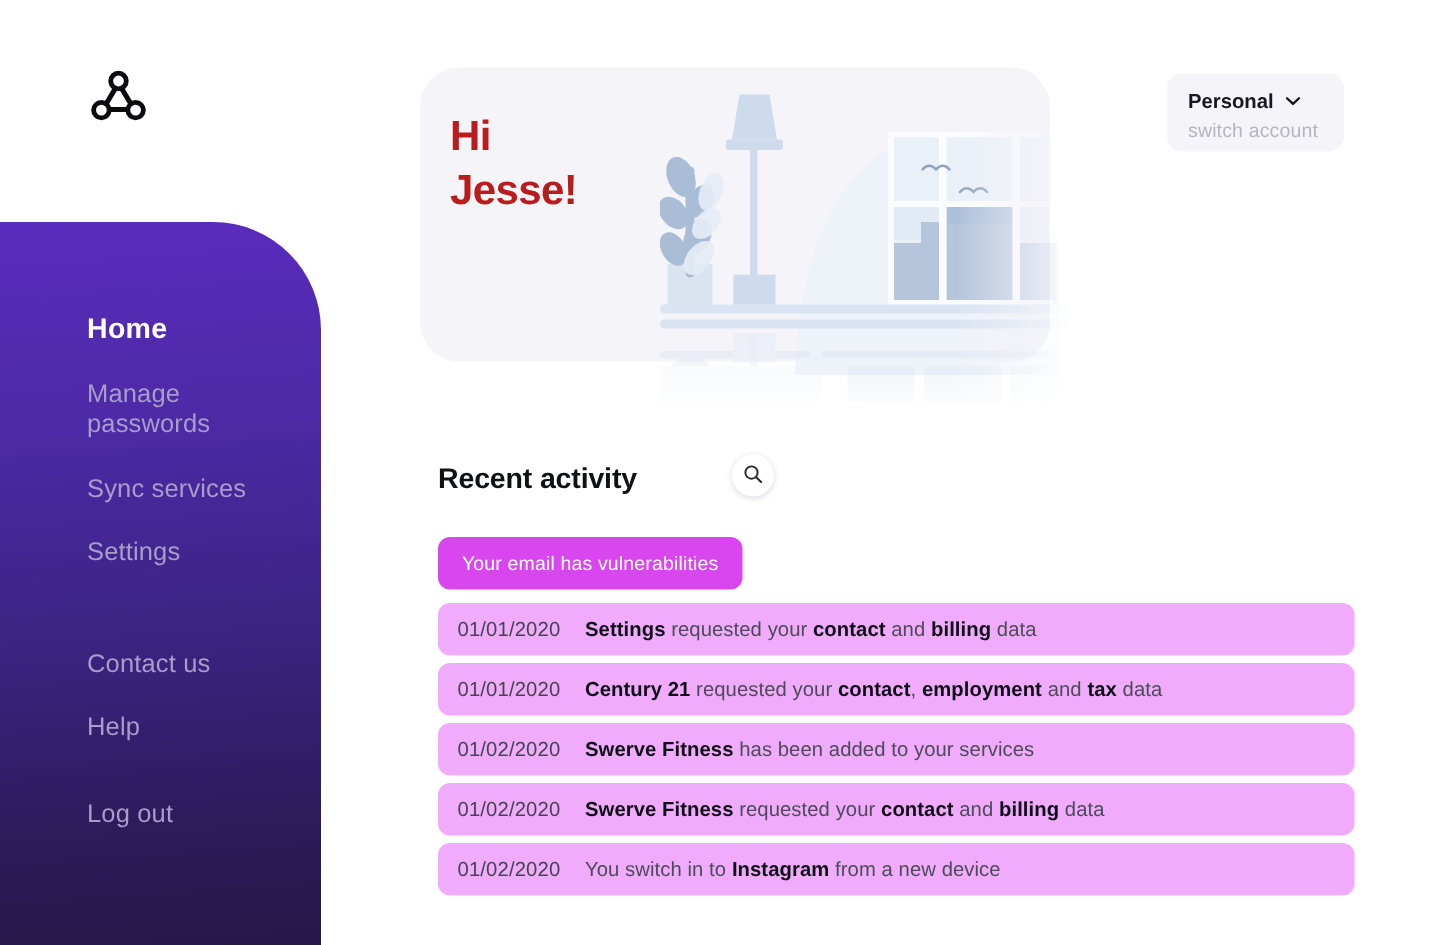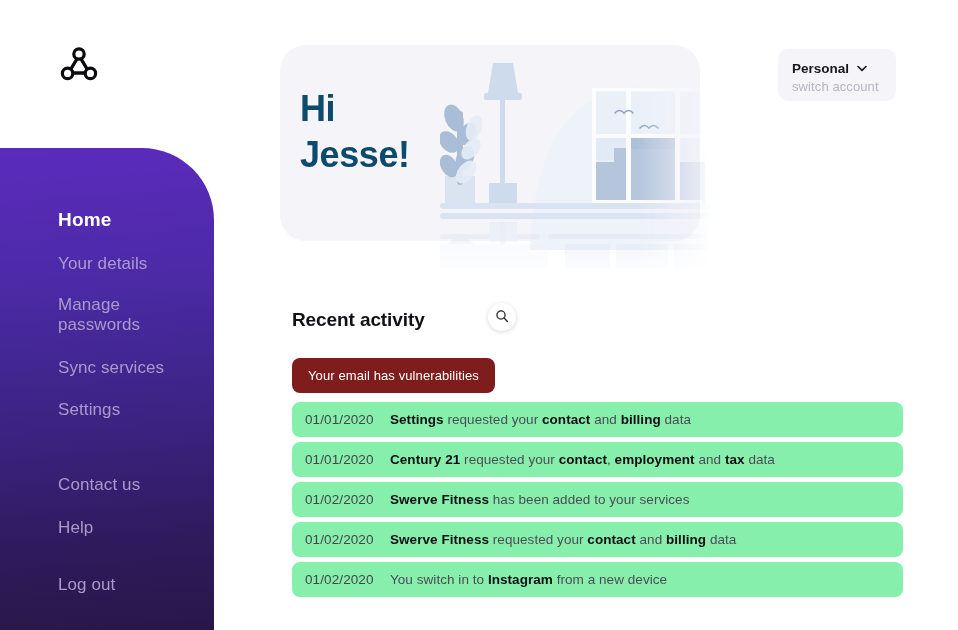--- a/index.html
+++ b/index.html
@@ -42,22 +42,22 @@
   
   .hero-wrap { position: absolute; left: 280px; top: 45px; width: 430px; height: 250px; }
   .hero-card {
     position: absolute; left: 0; top: 0;
     width: 420px; height: 196px;
     background: #f5f4f9;
     border-radius: 26px;
     overflow: visible;
   }
   .hero-greeting {
-    position: absolute; left: 20px; top: 41px;
-    font-size: 36px; font-weight: 700; color: #0c4a6e;
+    position: absolute; left: 20px; top: 28px;
+    font-size: 28px; font-weight: 700; color: #b91c1c;
     line-height: 1.28; letter-spacing: -0.4px;
   }
   .hero-art { position: absolute; left: 160px; top: 5px; width: 275px; height: 245px; pointer-events: none; }
 
   
   .account {
     position: absolute; right: 62px; top: 49px;
     width: 118px; height: 52px;
     background: #f5f4f9;
     border-radius: 10px;
@@ -76,31 +76,31 @@
     background: #ffffff; border: none;
     box-shadow: 0 1px 4px rgba(40,30,80,.18);
     margin-left: 63px; display: flex; align-items: center; justify-content: center;
     cursor: pointer; padding: 0;
   }
 
   
   .alert {
     position: absolute; left: 292px; top: 358px;
     height: 35px; padding: 0 16px;
-    background: #7f1d1d; color: #ffffff;
+    background: #d946ef; color: #ffffff;
     border-radius: 8px;
     display: flex; align-items: center;
     font-size: 13px; letter-spacing: .1px;
     cursor: pointer;
   }
 
   
   .rows { position: absolute; left: 292px; top: 402px; width: 611px; }
   .row {
-    height: 35px; background: #86efac; border-radius: 8px;
+    height: 35px; background: #f0abfc; border-radius: 8px;
     display: flex; align-items: center;
     margin-bottom: 5px;
     font-size: 13.5px; color: #4c4c57;
     cursor: pointer;
   }
   .row-date { width: 98px; padding-left: 13px; color: #44444f; flex: 0 0 auto; letter-spacing: .1px; }
   .row-text { color: #4c4c57; letter-spacing: .05px; }
   .row-text b { color: #0e0e15; font-weight: 700; }
 </style>
 </head>
@@ -113,21 +113,20 @@
       <path d="M21 11.5 L10.5 29 M21 11.5 L31.5 29 M10.5 29 L31.5 29" fill="none" stroke="#0b0b0f" stroke-width="3.4" stroke-linecap="round" stroke-linejoin="round"></path>
       <circle cx="21" cy="10" r="5.2" fill="#ffffff" stroke="#0b0b0f" stroke-width="3.2"></circle>
       <circle cx="9.6" cy="29.4" r="5.2" fill="#ffffff" stroke="#0b0b0f" stroke-width="3.2"></circle>
       <circle cx="32.4" cy="29.4" r="5.2" fill="#ffffff" stroke="#0b0b0f" stroke-width="3.2"></circle>
     </svg>
   </div>
 
   <nav class="sidebar">
     <ul class="nav-list">
       <li class="nav-item active">Home</li>
-      <li class="nav-item">Your details</li>
       <li class="nav-item two-line" style="max-width:96px;">Manage passwords</li>
       <li class="nav-item">Sync services</li>
       <li class="nav-item">Settings</li>
       <li class="nav-gap-lg"></li>
       <li class="nav-item">Contact us</li>
       <li class="nav-item">Help</li>
       <li class="nav-gap-md"></li>
       <li class="nav-item">Log out</li>
     </ul>
   </nav>

